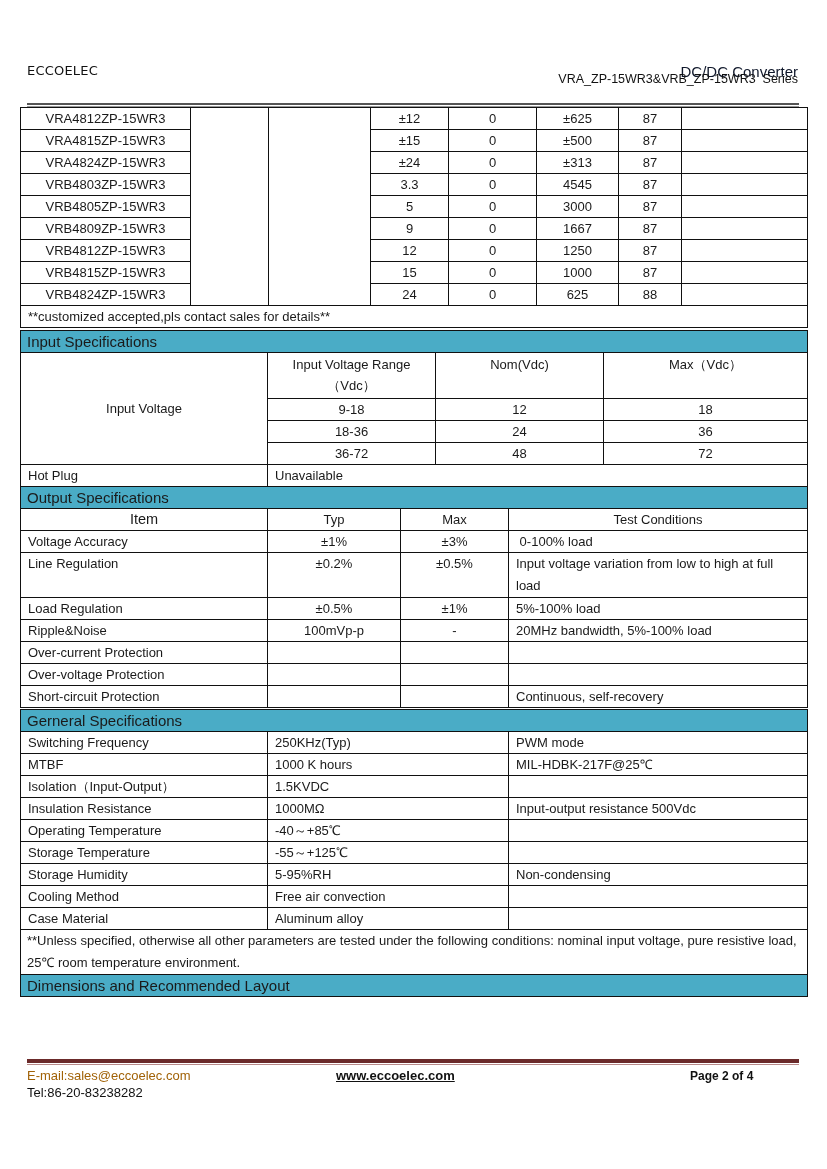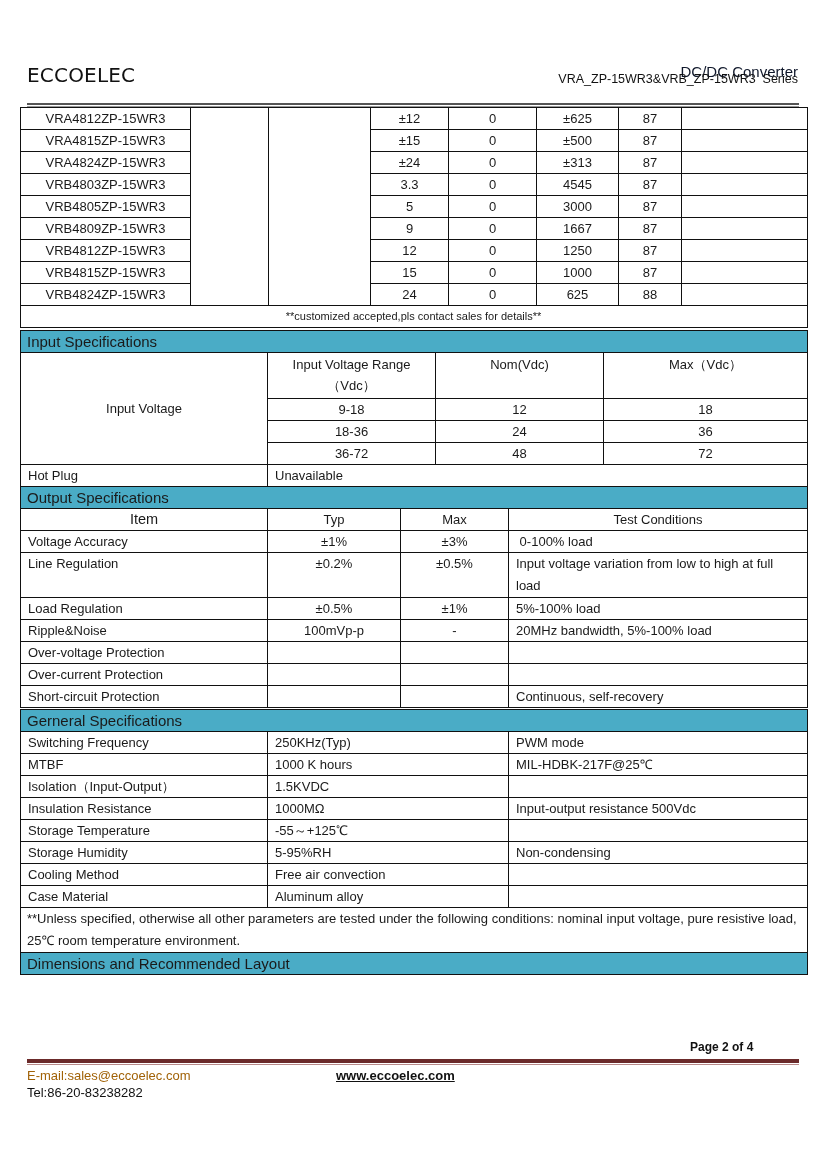--- a/index.html
+++ b/index.html
@@ -1,38 +1,38 @@
 <!DOCTYPE html>
 <html><head>
 <meta charset="utf-8">
 <style>
   html, body { margin:0; padding:0; background:#ffffff; }
   body { width:827px; height:1169px; position:relative; overflow:hidden;
          font-family:"Liberation Sans", sans-serif; color:#1a1a1a; }
   .abs { position:absolute; }
-  .brand { left:27px; top:63px; font-size:20px; font-family:"DejaVu Sans", sans-serif; letter-spacing:0.2px; color:#111; }
+  .brand { left:27px; top:63px; font-size:13px; font-family:"DejaVu Sans", sans-serif; letter-spacing:0.2px; color:#111; }
   .doc-title { right:29px; top:63px; font-size:15px; color:#0f172a; text-align:right; }
   .doc-series { right:29px; top:72px; font-size:12.5px; color:#111; text-align:right; }
   .hdr-rule { left:27px; width:772px; top:103px; height:0; border-top:2px solid #555; }
   .hdr-rule2 { left:27px; width:772px; top:106px; height:0; border-top:1px solid #999; }
 
   table { border-collapse:collapse; position:absolute; left:20px; width:787px; table-layout:fixed; }
   td { border:1px solid #111; font-size:13px; padding:0 7px; height:21px; line-height:21px; overflow:hidden; white-space:nowrap; color:#1a1a1a; }
   td.c { text-align:center; }
   td.wrap { white-space:normal; line-height:22px; vertical-align:top; }
   .sec { background:#4aacc6; color:#1a1a1a; font-size:15px; padding:0 6px; height:21px; line-height:21px; }
-  .note-right { text-align:center; font-size:11px; padding-right:8px;margin-top:44px; }
+  .note-right { text-align:left; font-size:13px; padding-right:8px;margin-top:44px; }
   .note-left { white-space:normal; font-size:13px; line-height:22px; padding:0 6px; }
 
   .foot-rule1 { left:27px; width:772px; top:1059px; height:4px; background:#6b2a2a; }
   .foot-rule2 { left:27px; width:772px; top:1064px; height:1px; background:#b98a8a; }
   .foot-email { left:27px; top:1068px; font-size:13px; color:#a16207; }
   .foot-tel { left:27px; top:1085px; font-size:13px; color:#111; }
   .foot-web { left:336px; top:1068px; font-size:13px; font-weight:bold; text-decoration:underline; color:#111; }
-  .foot-page { left:690px; top:1040px; font-size:12px; font-weight:bold; color:#111; }
+  .foot-page { left:690px; top:1069px; font-size:12px; font-weight:bold; color:#111; }
 </style>
 </head>
 <body>
 
 <div class="abs brand">ECCOELEC</div>
 <div class="abs doc-title">DC/DC Converter</div>
 <div class="abs doc-series" style="white-space:pre;">VRA_ZP-15WR3&amp;VRB_ZP-15WR3  Series</div>
 <div class="abs hdr-rule"></div>
 <div class="abs hdr-rule2"></div>
 
@@ -206,27 +206,27 @@
         <td class="c">±1%</td>
         <td class="" style="white-space: pre;">5%-100% load</td>
       </tr>
       <tr>
         <td class="">Ripple&amp;Noise</td>
         <td class="c">100mVp-p</td>
         <td class="c">-</td>
         <td class="" style="white-space: pre;">20MHz bandwidth, 5%-100% load</td>
       </tr>
       <tr>
+        <td class="">Over-current Protection</td>
+        <td class="c"></td>
+        <td class="c"></td>
+        <td class="" style="white-space: pre;"></td>
+      </tr>
+      <tr>
         <td class="">Over-voltage Protection</td>
-        <td class="c"></td>
-        <td class="c"></td>
-        <td class="" style="white-space: pre;"></td>
-      </tr>
-      <tr>
-        <td class="">Over-current Protection</td>
         <td class="c"></td>
         <td class="c"></td>
         <td class="" style="white-space: pre;"></td>
       </tr>
       <tr>
         <td class="">Short-circuit Protection</td>
         <td class="c"></td>
         <td class="c"></td>
         <td class="" style="white-space: pre;">Continuous, self-recovery</td>
       </tr>
@@ -259,20 +259,25 @@
         <td>Isolation（Input-Output）</td>
         <td>1.5KVDC</td>
         <td></td>
       </tr>
       <tr>
         <td>Insulation Resistance</td>
         <td>1000MΩ</td>
         <td>Input-output resistance 500Vdc</td>
       </tr>
       <tr>
+        <td>Operating Temperature</td>
+        <td>-40～+85℃</td>
+        <td></td>
+      </tr>
+      <tr>
         <td>Storage Temperature</td>
         <td>-55～+125℃</td>
         <td></td>
       </tr>
       <tr>
         <td>Storage Humidity</td>
         <td>5-95%RH</td>
         <td>Non-condensing</td>
       </tr>
       <tr>

